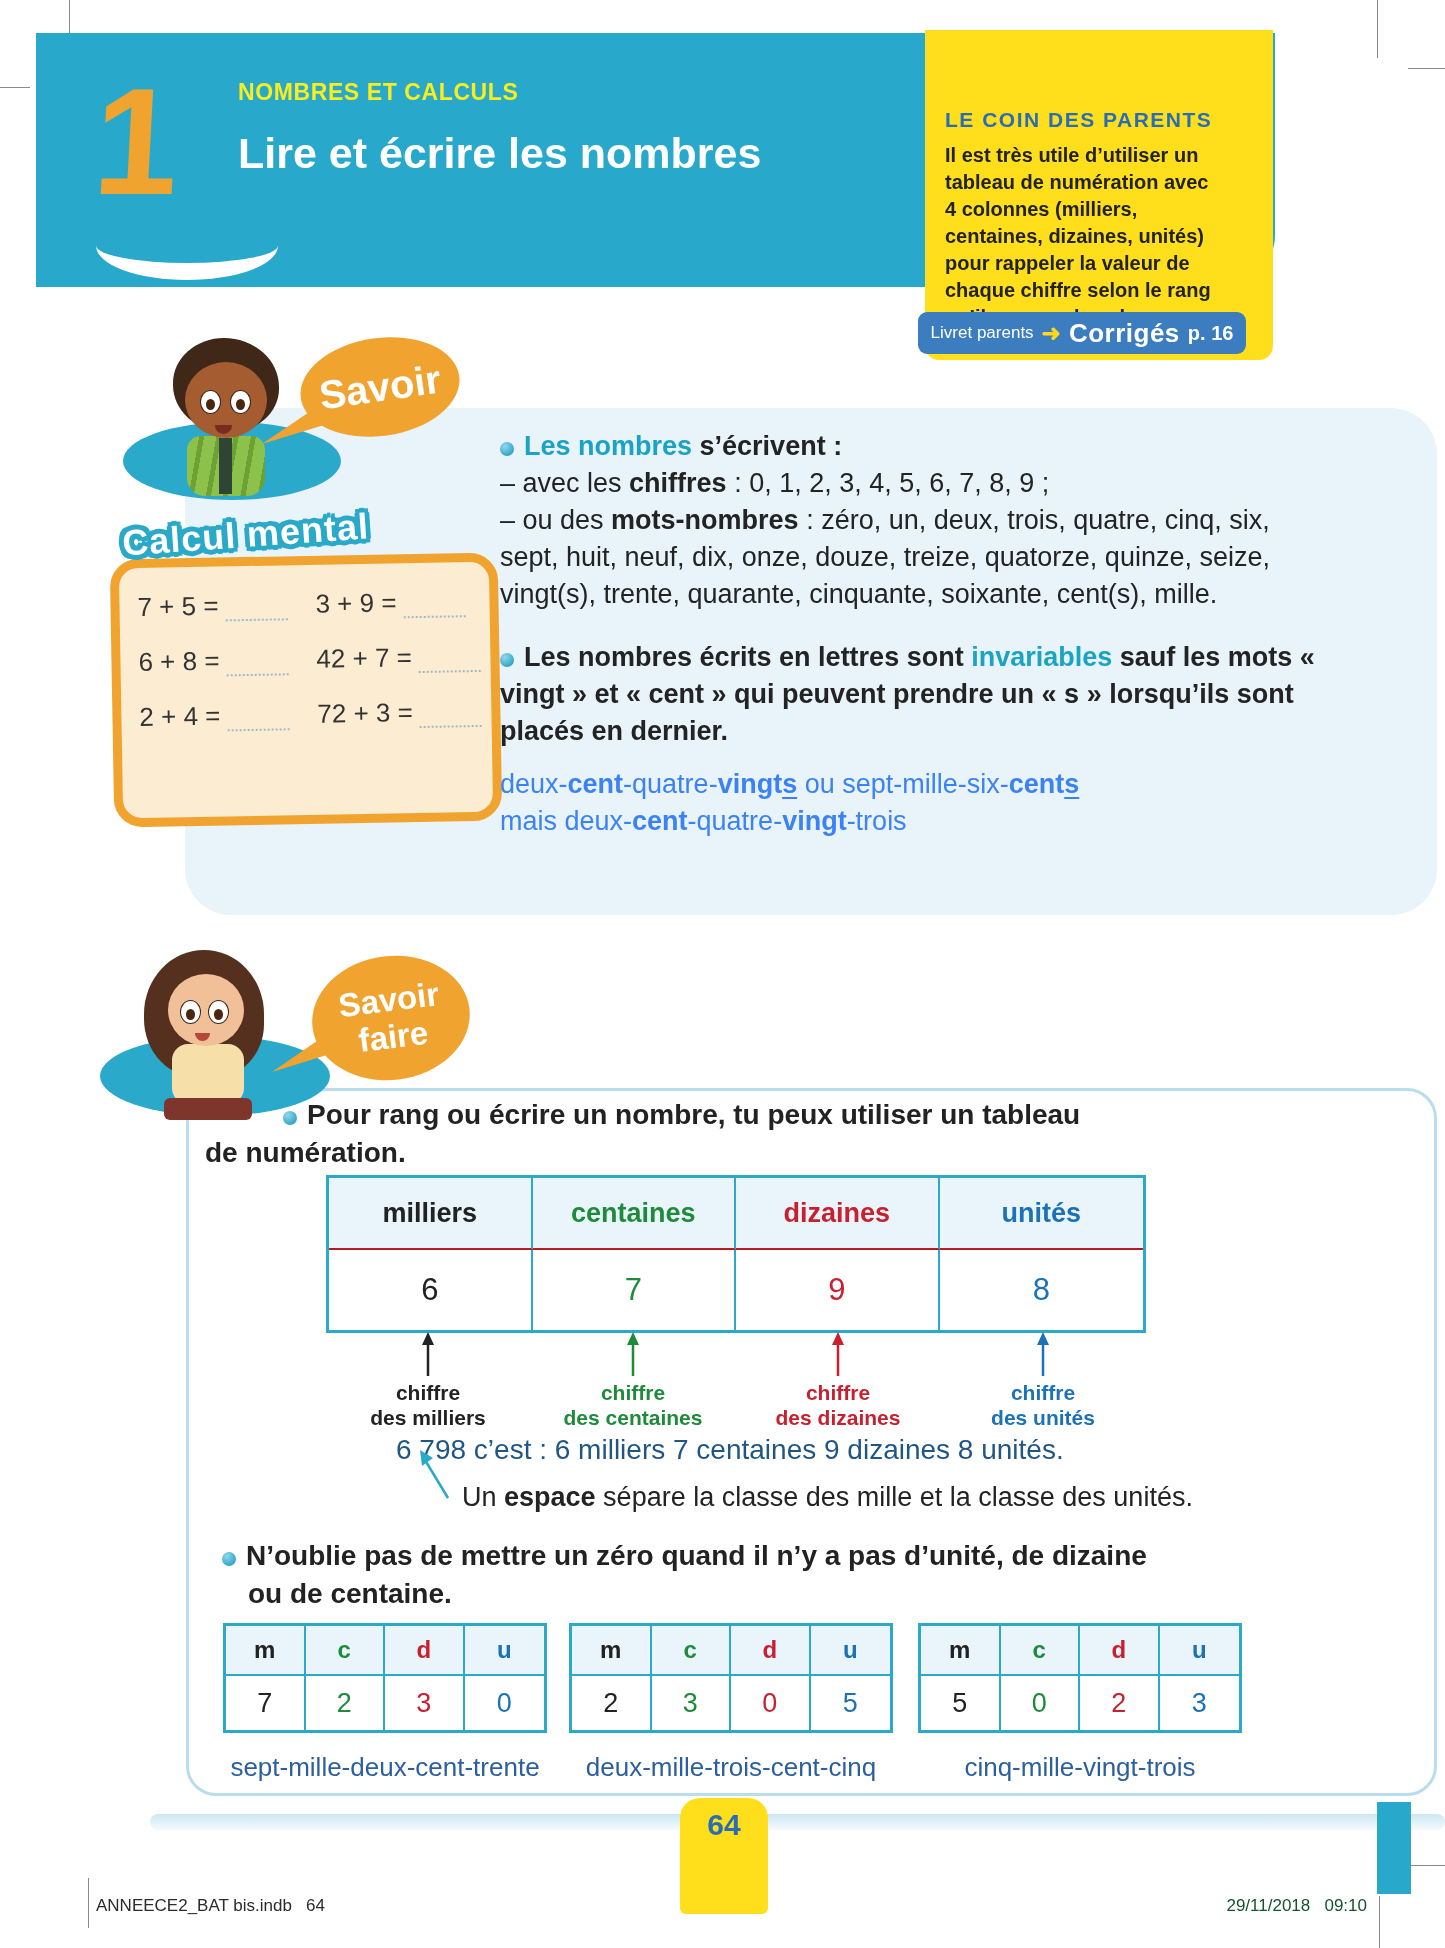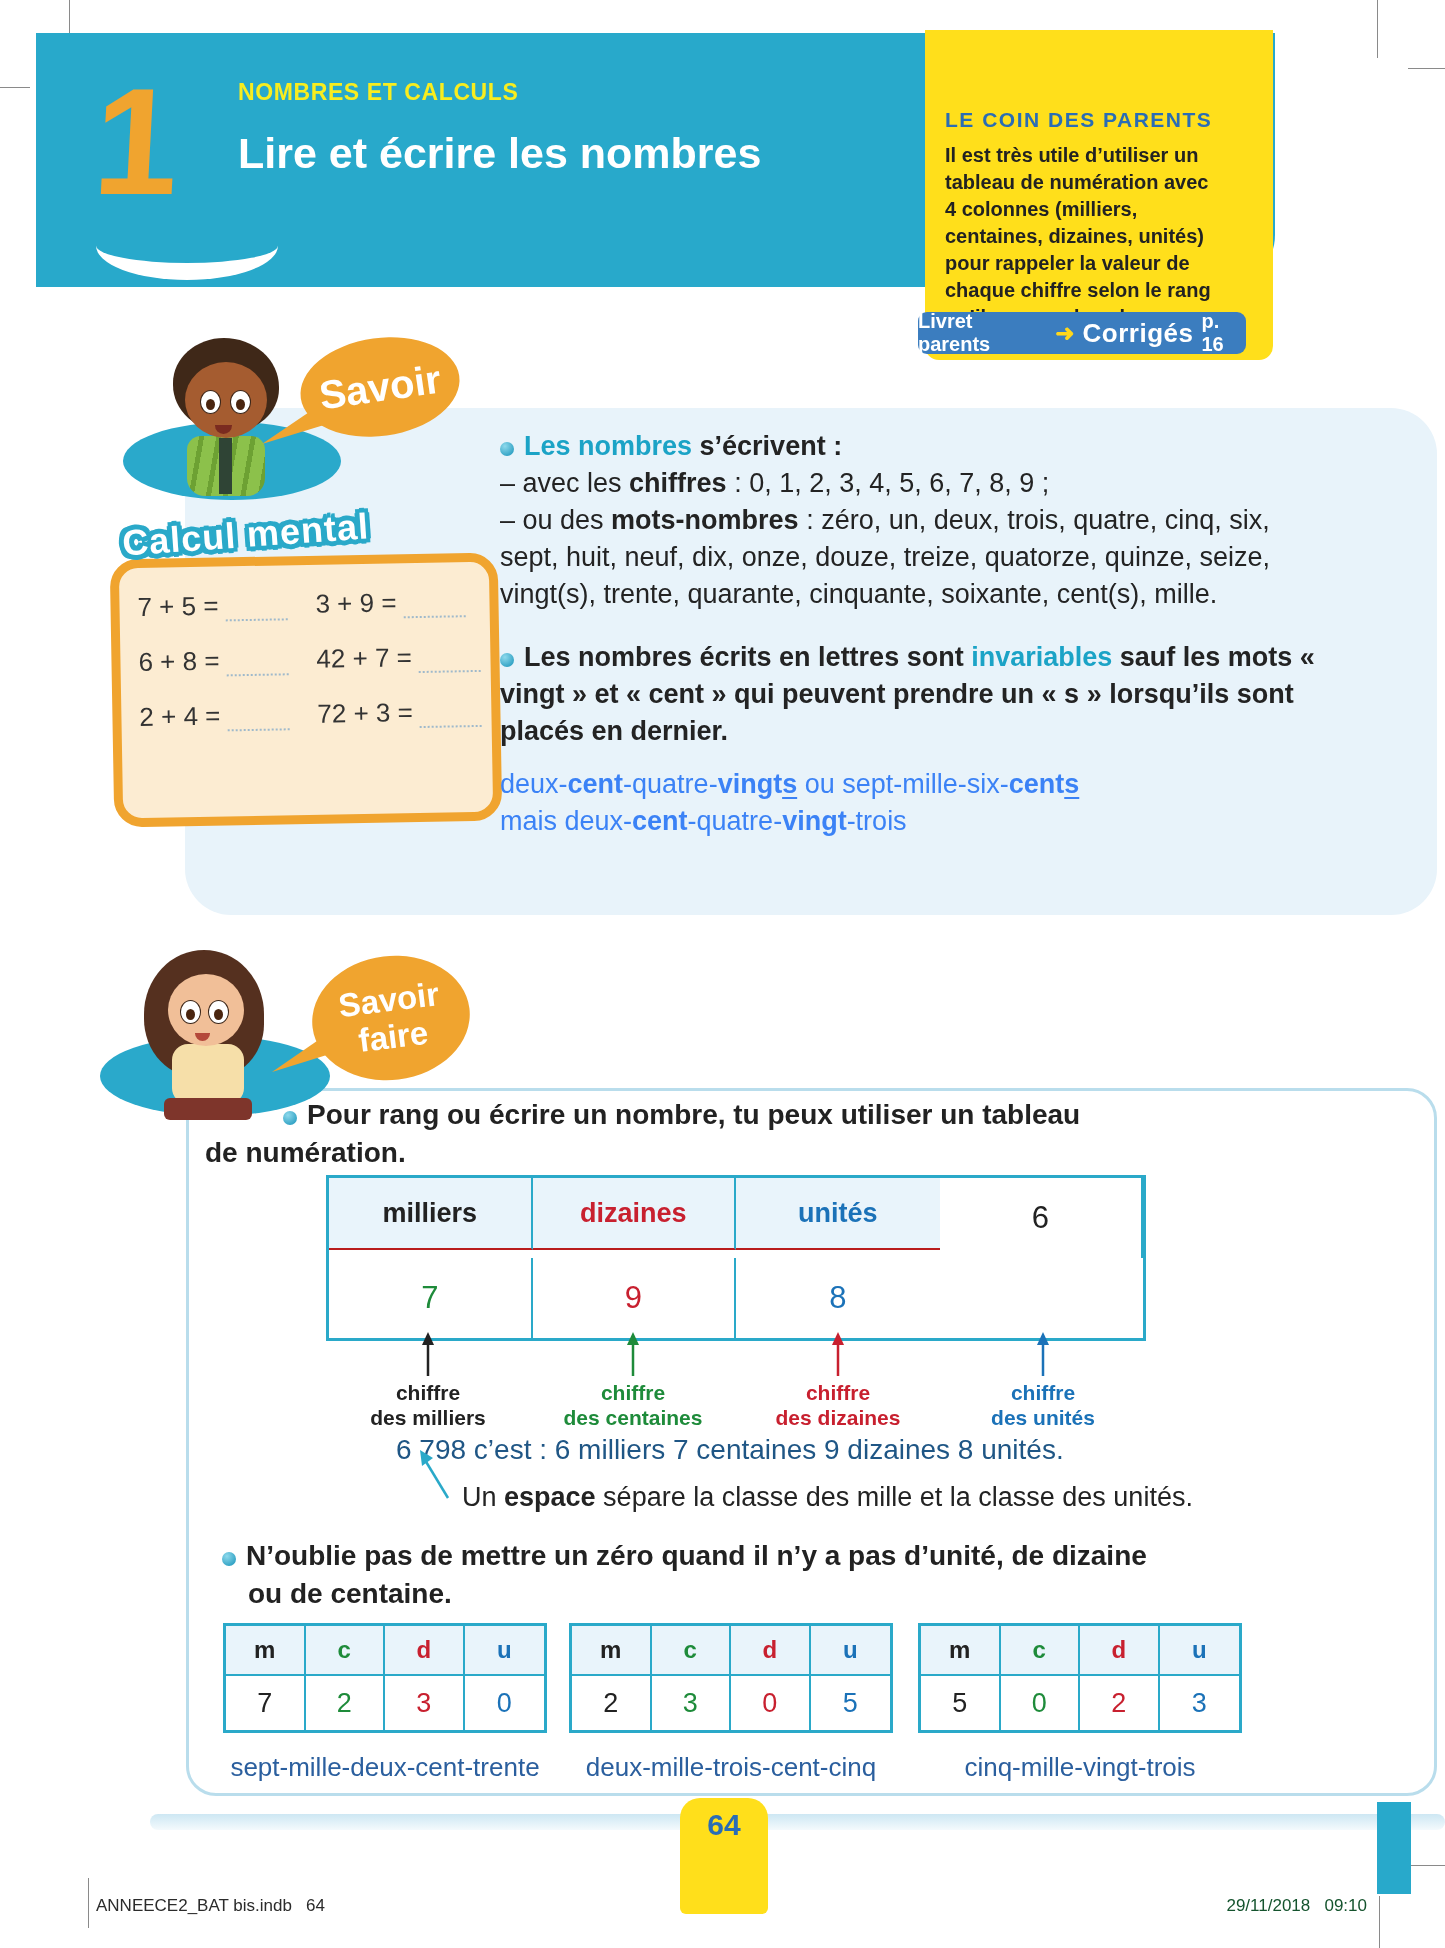--- a/index.html
+++ b/index.html
@@ -24,21 +24,21 @@
 
   
   .parents-box{position:absolute;left:925px;top:30px;width:348px;height:330px;
                background:#ffdf1b;border-radius:0 0 14px 14px;box-sizing:border-box;
                padding:78px 14px 0 20px;}
   .pb-title{font-size:21px;font-weight:800;color:#2a6db5;letter-spacing:1.5px;}
   .pb-body{margin-top:10px;width:268px;font-size:20px;font-weight:600;color:#222;line-height:27px;}
   .parents-banner{position:absolute;left:918px;top:312px;width:328px;height:42px;
                   background:#3b7dbf;border-radius:9px;display:flex;align-items:center;
                   justify-content:center;gap:8px;color:#fff;}
-  .pban-left{font-size:20px;font-weight:700;}
+  .pban-left{font-size:17px;font-weight:400;}
   .pban-arrow{font-size:23px;color:#ffd71c;font-weight:700;line-height:1;}
   .pban-bold{font-size:26px;font-weight:800;letter-spacing:.5px;}
   .pban-page{font-size:20px;font-weight:700;}
 
   
   .savoir-panel{position:absolute;left:185px;top:408px;width:1252px;height:507px;
                 background:#e8f3fa;border-radius:46px;}
   .dot{display:inline-block;width:14px;height:14px;border-radius:50%;
        background:radial-gradient(circle at 35% 30%, #8ed9ec, #1491b8);
        margin-right:10px;position:relative;top:1px;}
@@ -266,20 +266,21 @@
         <span style="display:block;">Savoir</span>
         <span style="display:block;">faire</span>
       </span>
   </div>
 
   <div class="sf-intro sf-i1 abs"><span class="dot"></span><span>Pour rang ou écrire un nombre, tu peux utiliser un tableau</span></div>
   <div class="sf-intro sf-i2 abs">de numération.</div>
 
   <div class="num-table">
     <div class="nt-cell nt-th c-black">milliers</div>
+    <div class="nt-cell nt-th c-green">centaines</div>
     <div class="nt-cell nt-th c-red">dizaines</div>
     <div class="nt-cell nt-th c-blue last">unités</div>
     <div class="nt-cell nt-td c-black">6</div>
     <div class="nt-cell nt-td c-green">7</div>
     <div class="nt-cell nt-td c-red">9</div>
     <div class="nt-cell nt-td c-blue last">8</div>
   </div>
 
   <svg class="up-arrow" style="left:419px;" width="18" height="46">
       <line x1="9" y1="44" x2="9" y2="10" stroke="#222222" stroke-width="2.5"></line>

